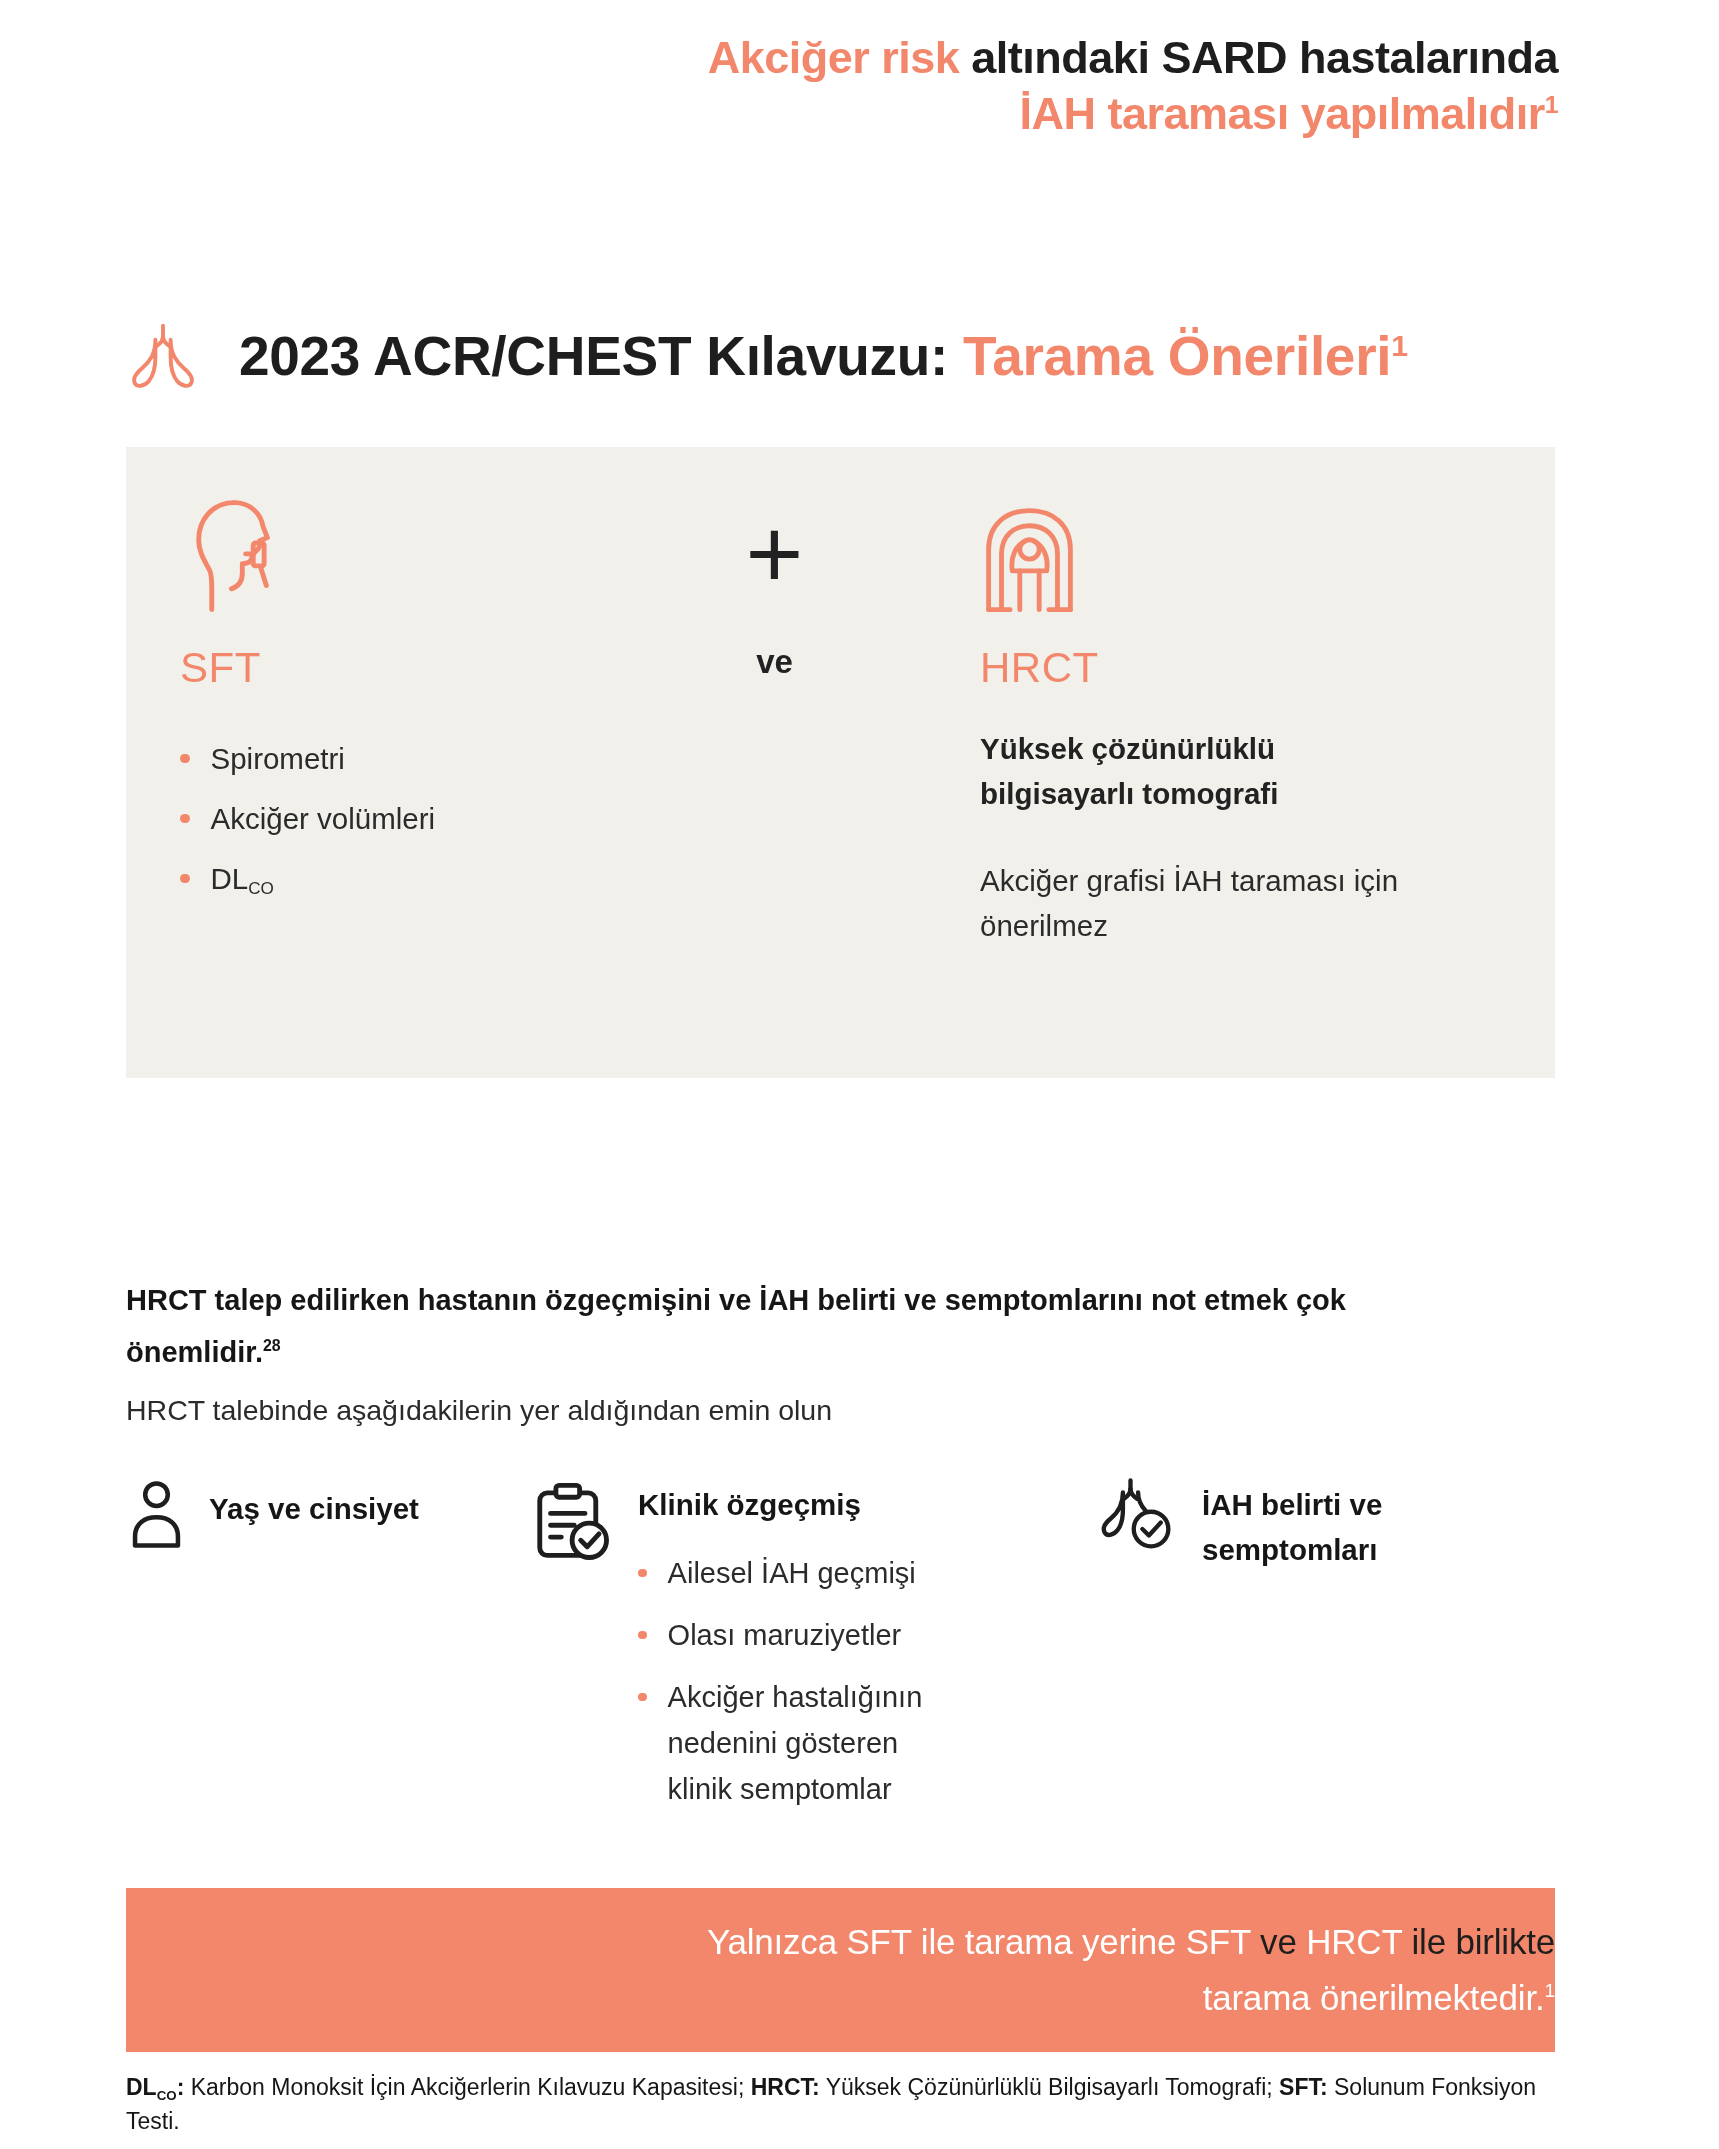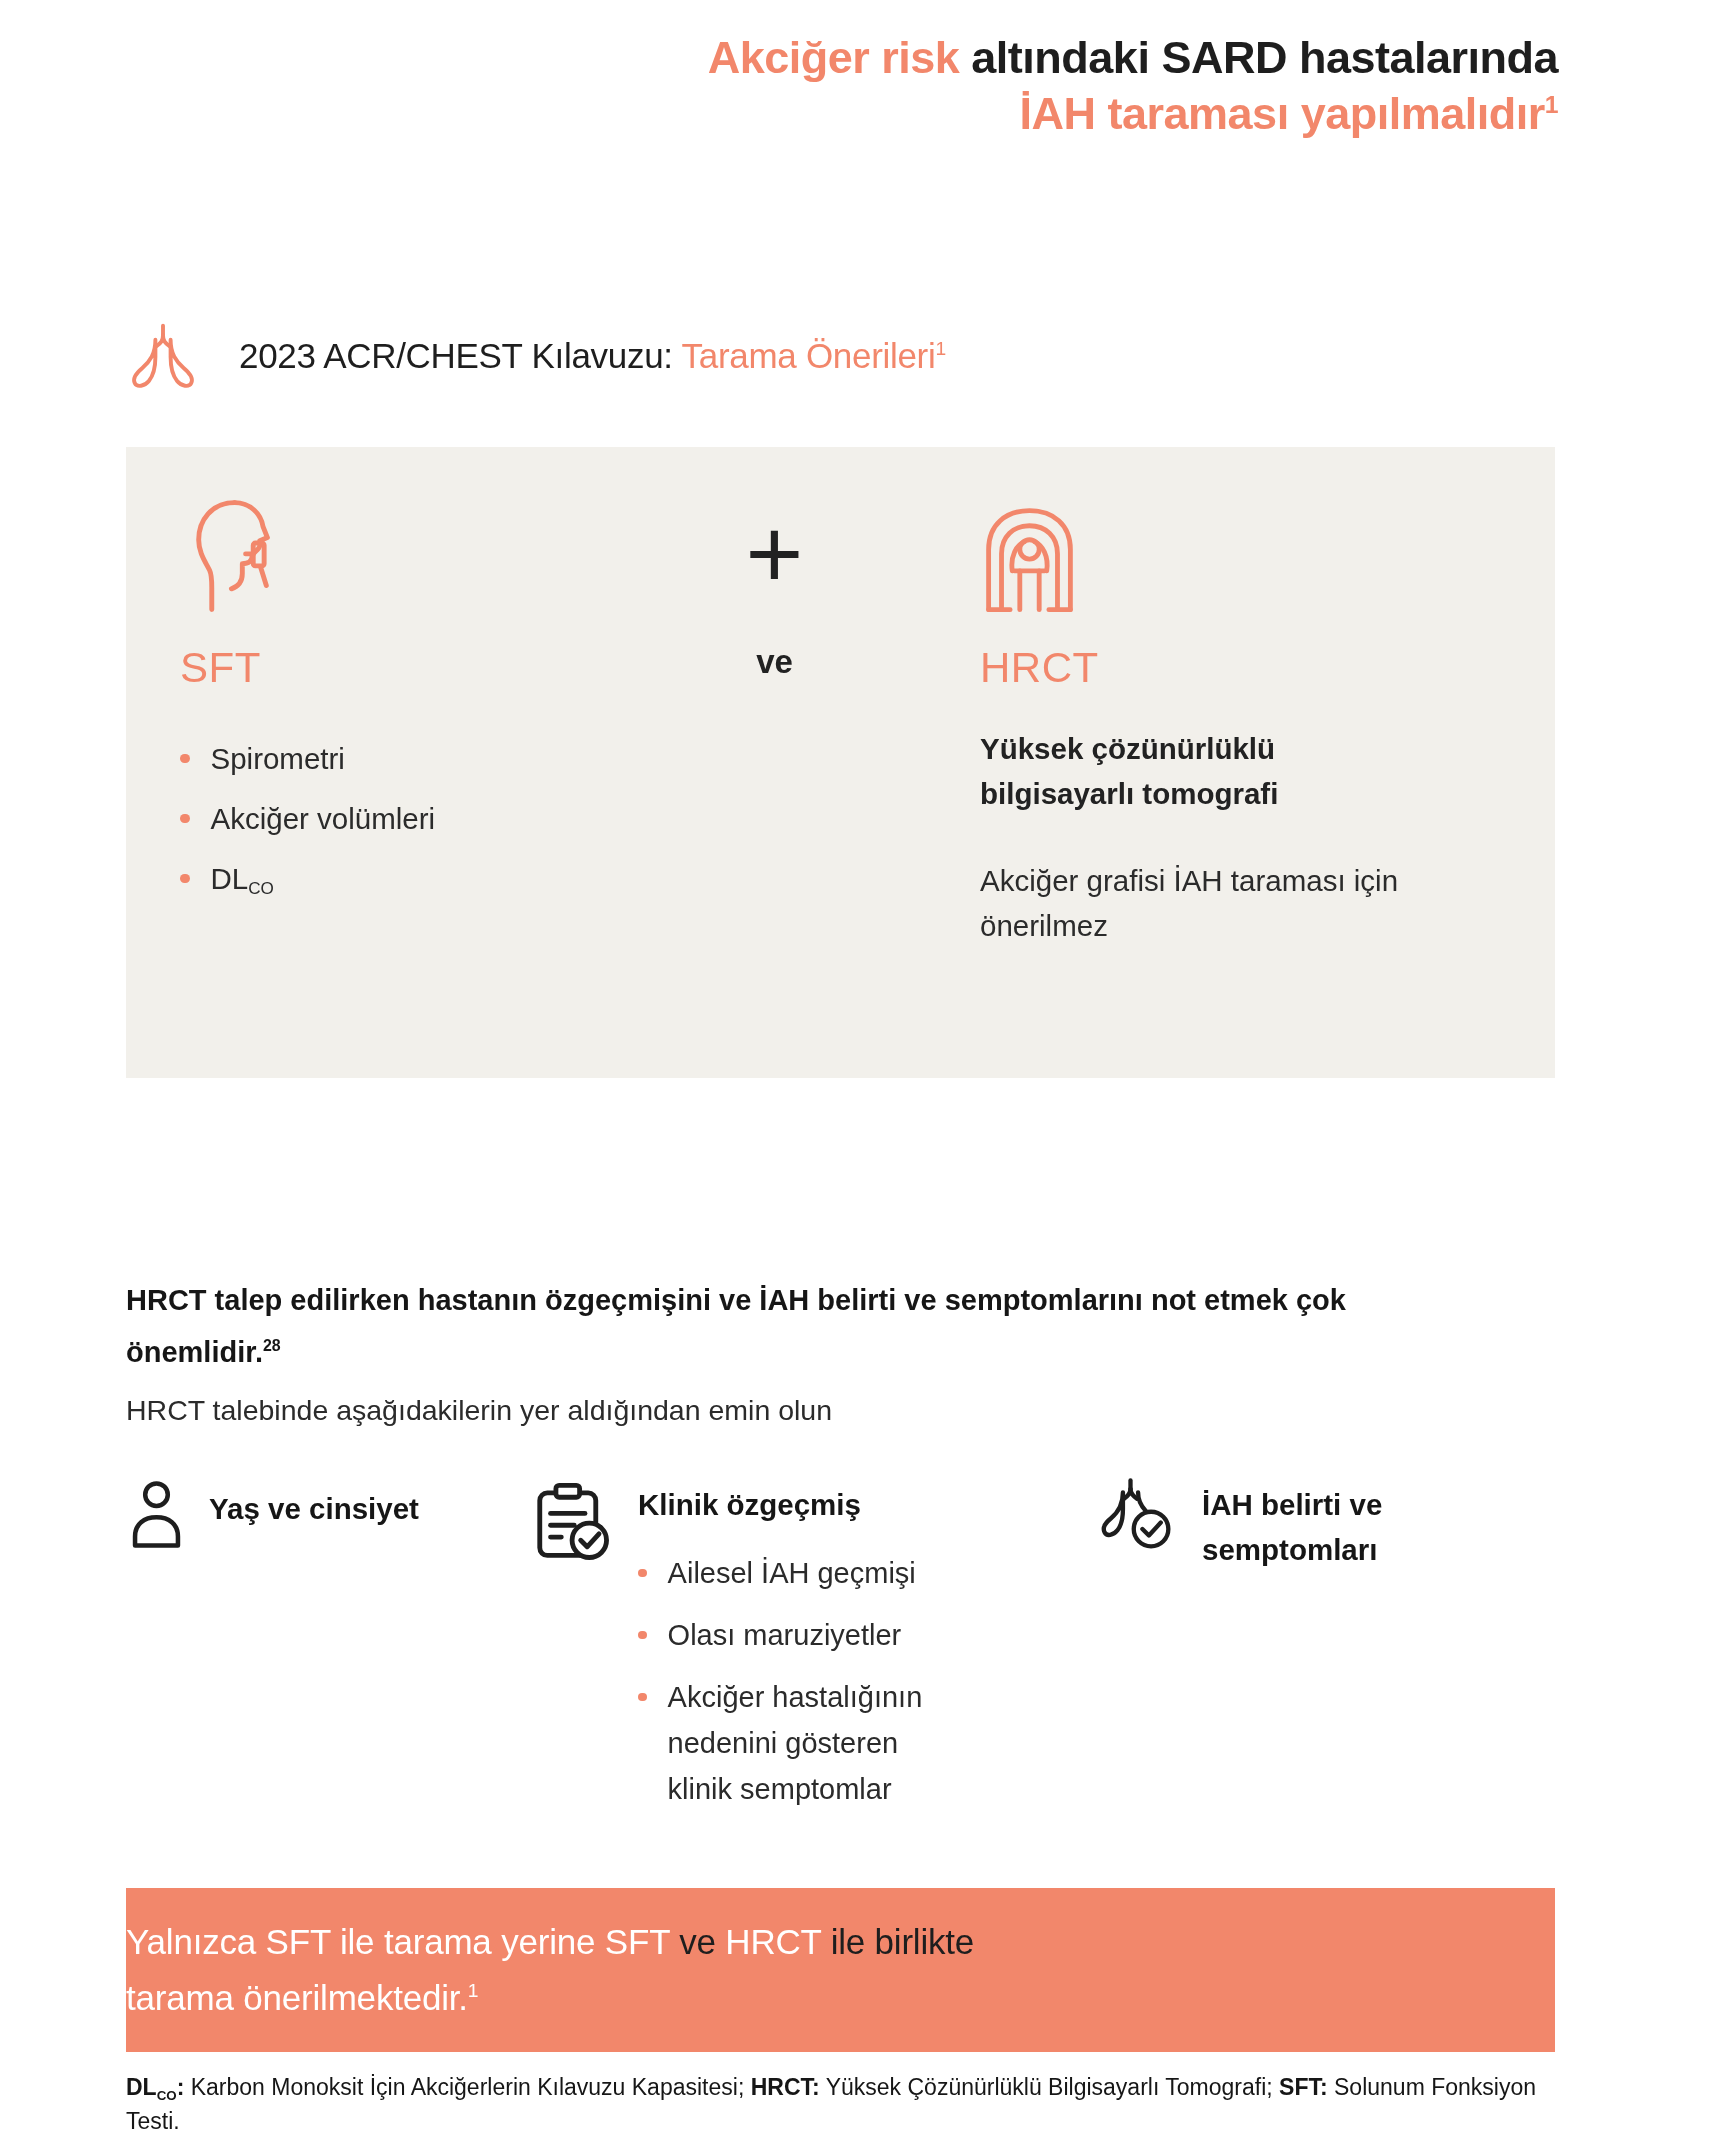--- a/index.html
+++ b/index.html
@@ -18,21 +18,21 @@
   .subsc{font-size:58%;position:relative;top:0.35em;}
 
   
   .title-block{
     position:absolute;top:30px;right:162px;text-align:right;
     font-size:45px;line-height:56px;font-weight:700;letter-spacing:-0.5px;
   }
 
   
   .gl-heading{position:absolute;top:321px;left:125px;display:flex;align-items:center;gap:38px;}
-  .gl-heading .txt{font-size:35px;font-weight:400;letter-spacing:-0.3px;}
+  .gl-heading .txt{font-size:55px;font-weight:700;letter-spacing:-0.3px;}
 
   
   .panel{position:absolute;top:447px;left:126px;width:1429px;height:631px;background:var(--panel);}
   .sft-col{position:absolute;left:54px;top:42px;width:409px;}
   .hrct-col{position:absolute;left:854px;top:42px;width:552px;}
   .icon-box{height:126px;display:flex;align-items:flex-end;}
   .acronym{font-size:42px;font-weight:500;color:var(--accent);margin-top:28.5px;letter-spacing:0.5px;}
   .col-title{font-size:29.5px;font-weight:700;line-height:45px;margin-top:34px;color:#222;}
   .sft-col .col-title{width:304px;}
   .hrct-col .col-title{width:361px;}
@@ -57,21 +57,21 @@
   .c3{top:1476px;left:1084px;gap:25px;}
   .check-label{font-size:29.5px;font-weight:700;line-height:45px;padding-top:5.7px;color:#161616;}
   .c3 .check-label{width:247px;}
   .c2 ul.bullets{margin-top:23px;}
   .c2 ul.bullets li{font-size:29px;line-height:46px;margin-bottom:16px;width:328px;color:var(--body);}
   .c2 .dot{width:8.6px;height:8.6px;margin-top:19px;}
 
   
   .banner{
     position:absolute;top:1888px;left:126px;width:1429px;height:164px;background:var(--accent);
-    display:flex;flex-direction:column;justify-content:center;align-items:flex-start;
+    display:flex;flex-direction:column;justify-content:center;align-items:flex-end;
     font-size:35px;font-weight:500;line-height:56px;text-align:center;letter-spacing:-0.2px;
   }
   .banner .w{color:#ffffff;}
   .banner .d{color:#1E1E1E;}
 
   
   .footnote{position:absolute;top:2072px;left:126px;width:1465px;margin:0;font-size:23px;line-height:31px;color:#161616;}
   .fn-b{font-weight:700;}
 
   

